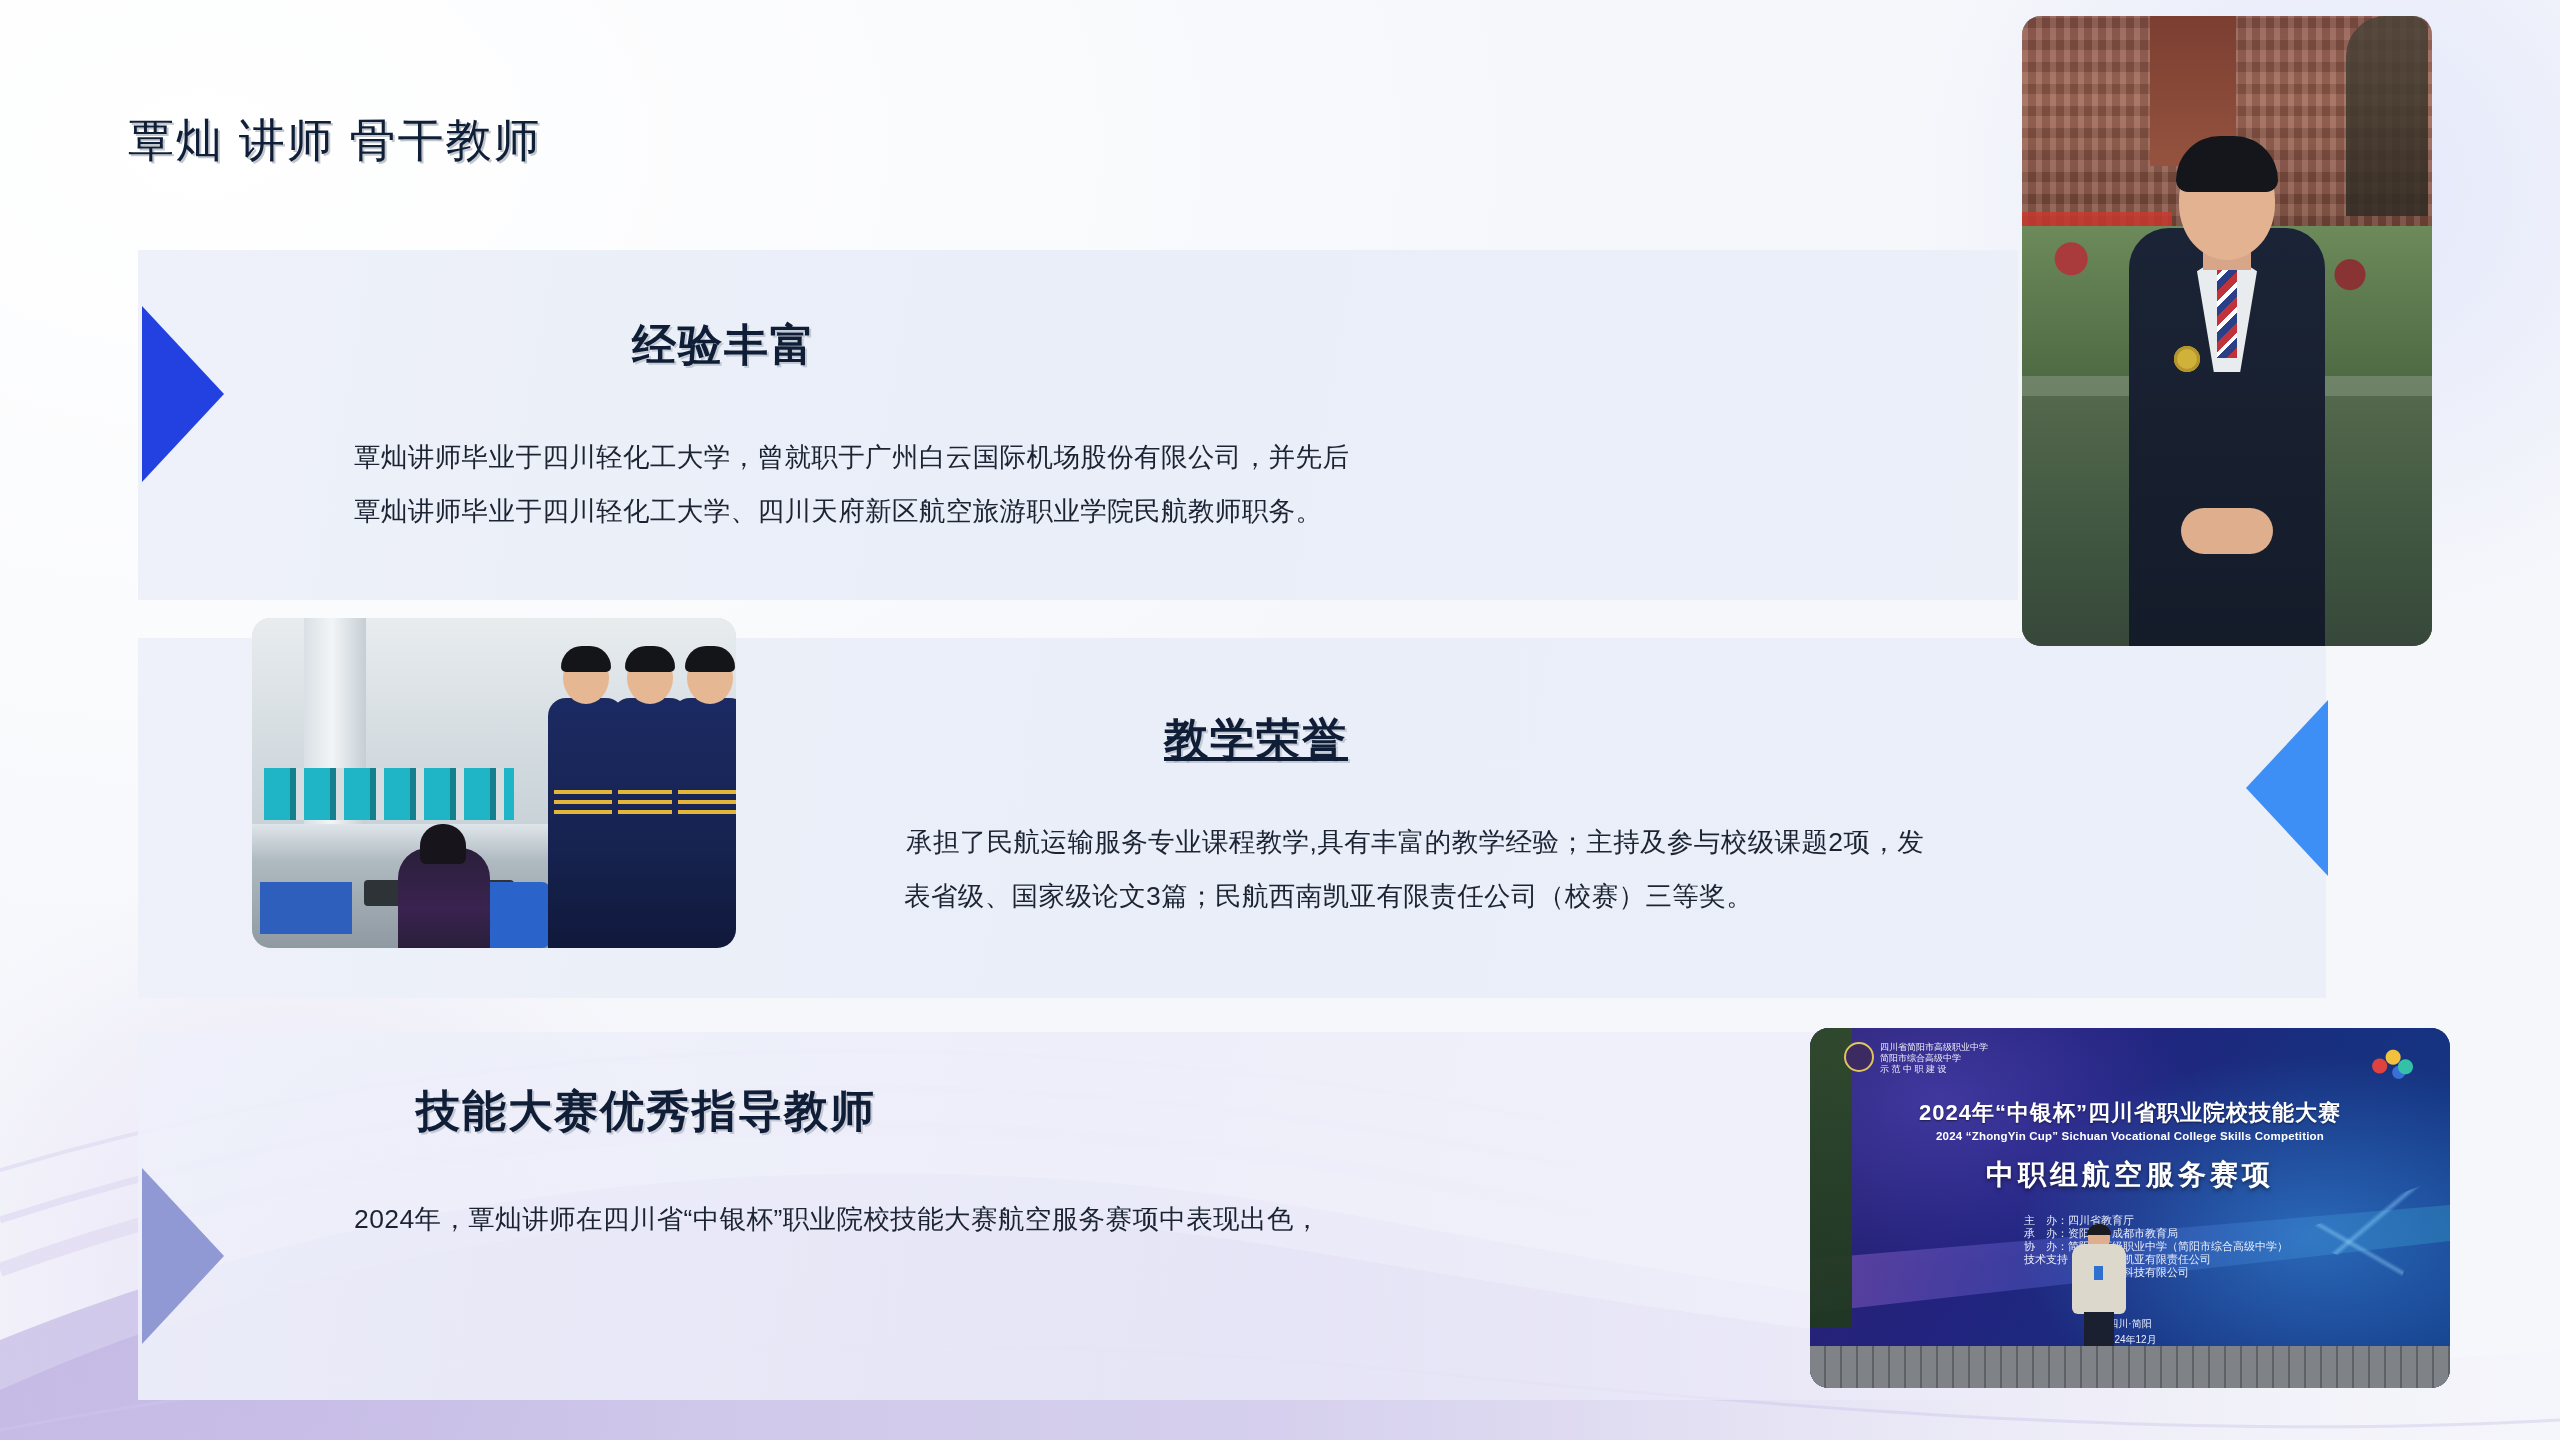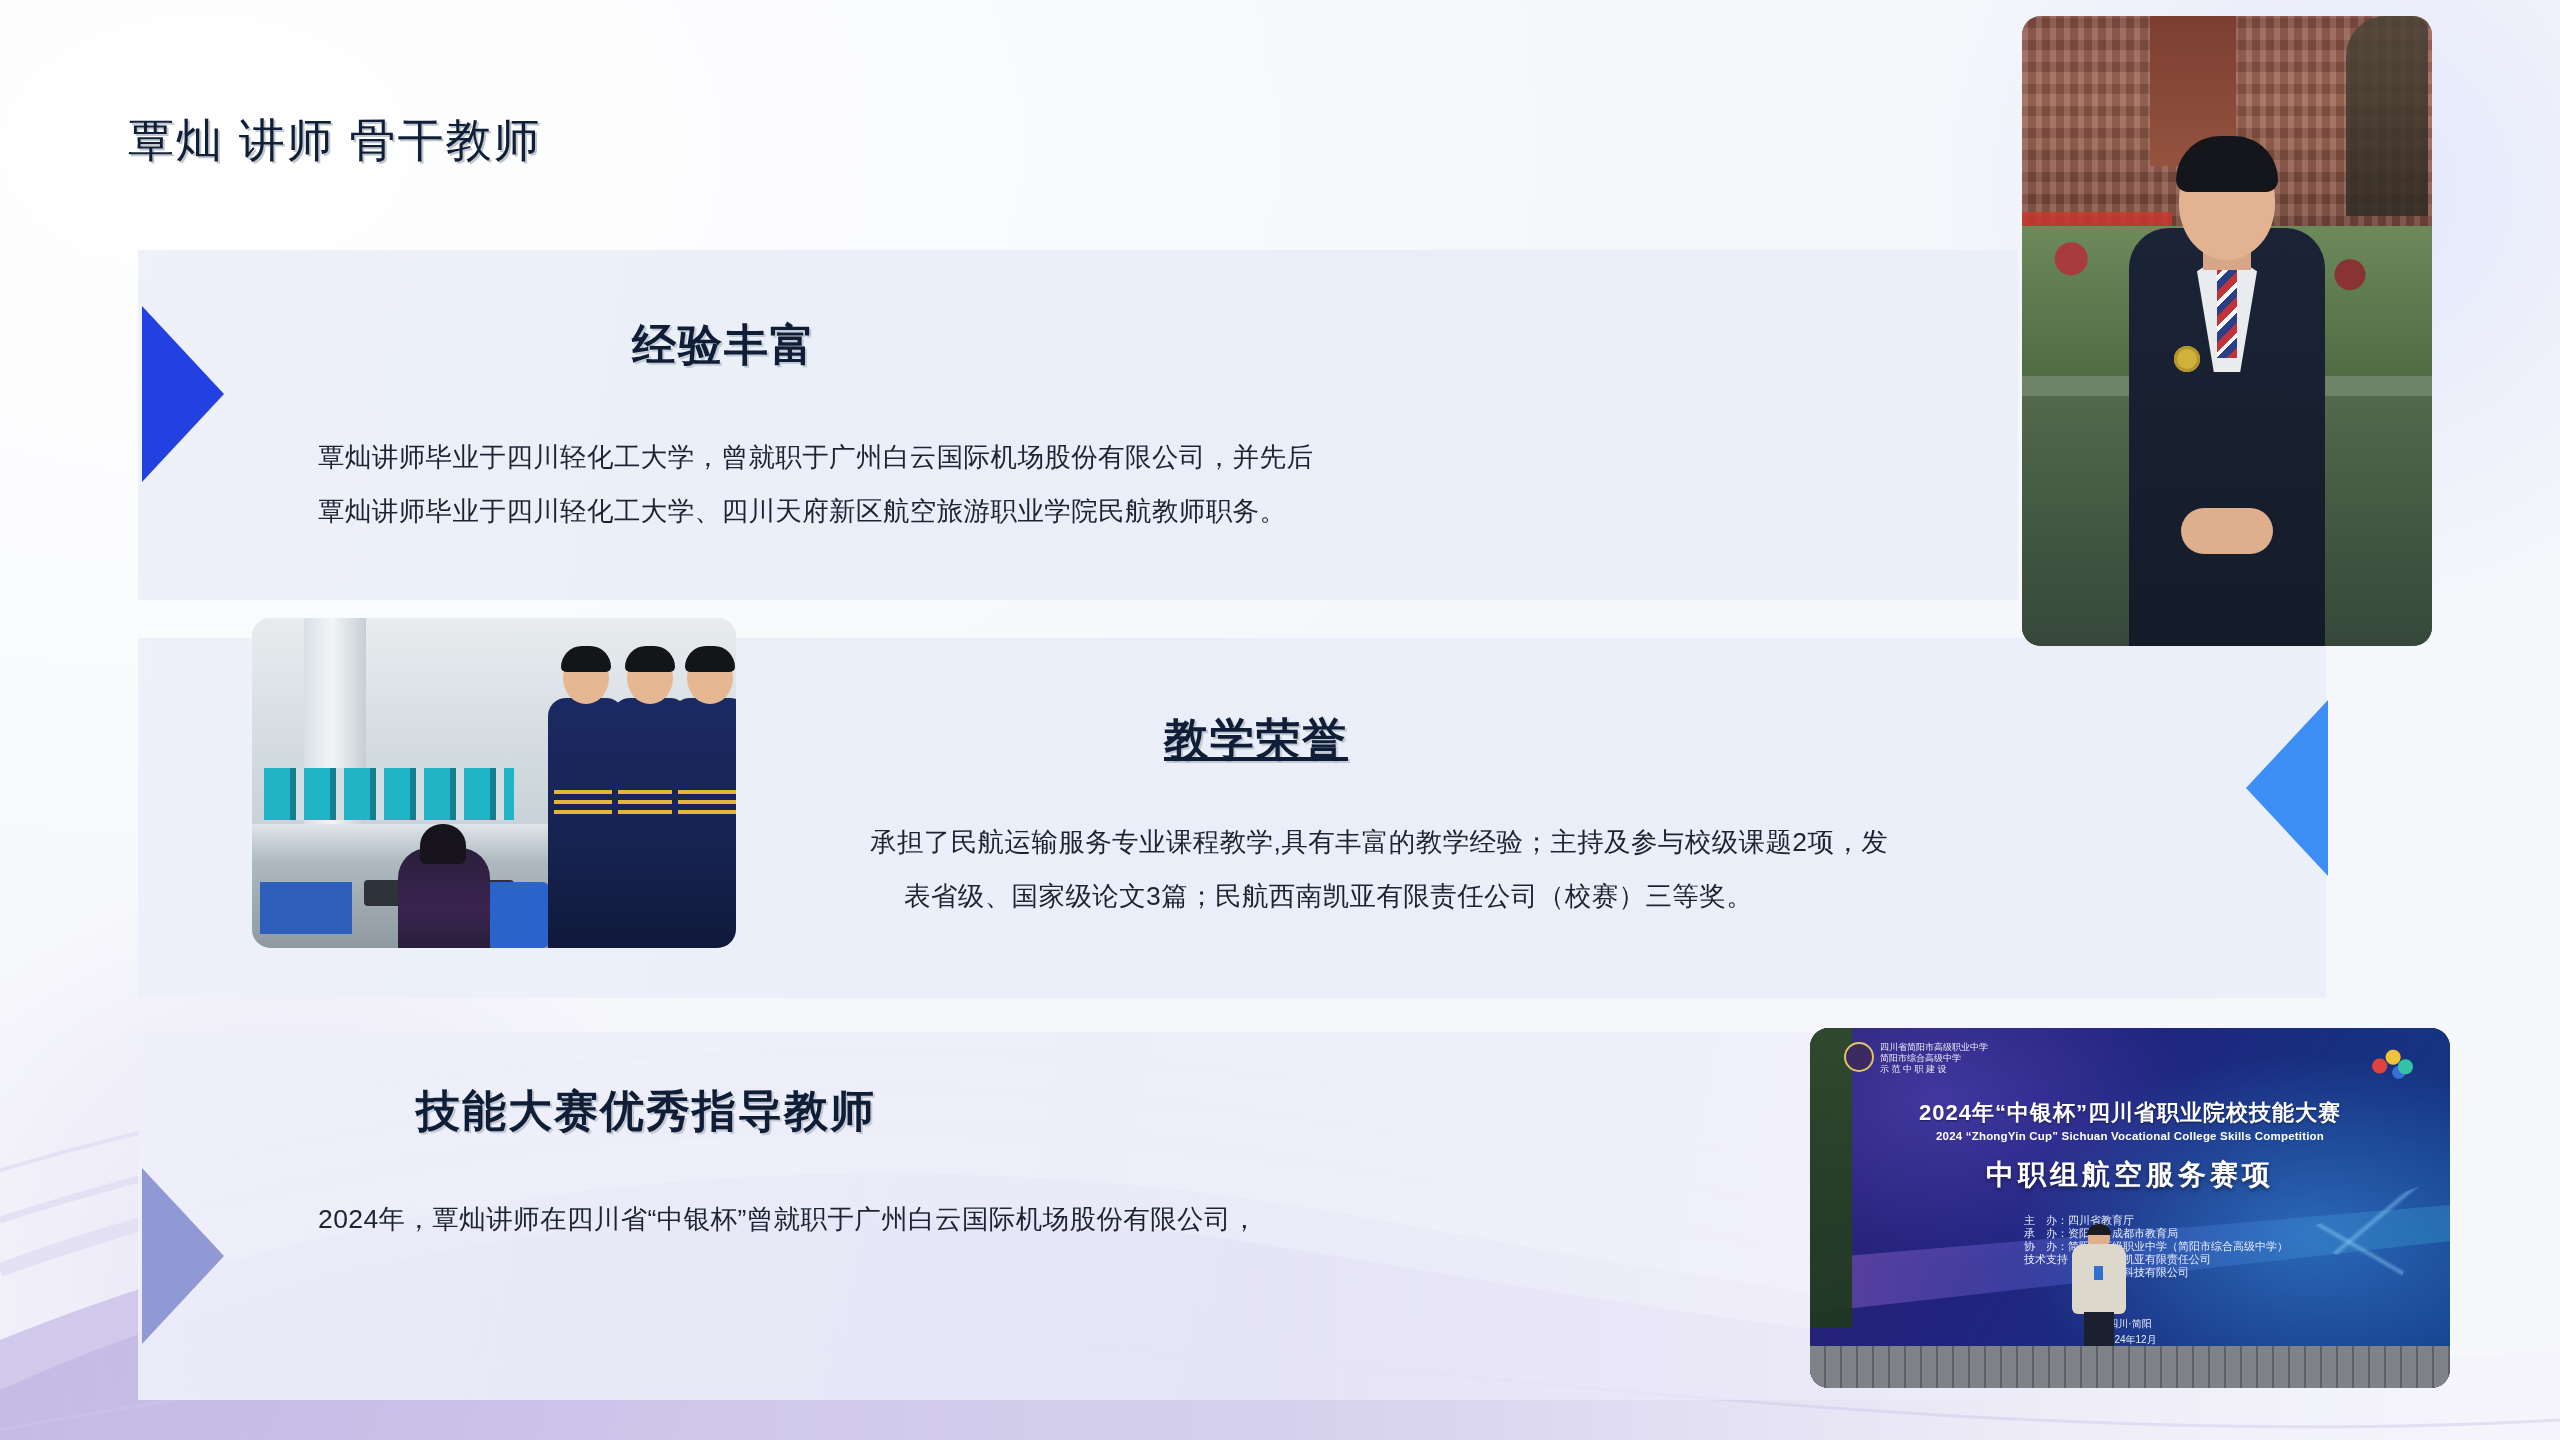--- a/index.html
+++ b/index.html
@@ -66,21 +66,21 @@
 
   .sec-head {
     position:absolute; font-size:44px; font-weight:700; color:#0f1e36;
     white-space:nowrap; letter-spacing:2px;
     text-shadow: 2px 2px 0 rgba(16,31,56,.18);
   }
   .sec-body {
     position:absolute; font-size:26.5px; color:#1c2433;
     line-height:54px; letter-spacing:.4px; white-space:nowrap;
   }
-  .sec-body .ln { display:block; }
+  .sec-body .ln { display:block;margin-left:36px; }
 
   
   .photo { position:absolute; overflow:hidden;border-radius:19px; }
 
   
   .portrait { left:2022px; top:16px; width:410px; height:630px; background:#6d7f6a; }
   .p-sky { position:absolute; inset:0;
            background:linear-gradient(180deg,#b9c6cf 0%,#9fb0b9 18%,#8f9f93 34%,#6f8468 55%,#5d7158 100%); }
   .p-bldg { position:absolute; left:0; top:0; width:100%; height:210px;
             background:linear-gradient(180deg,#8a4a3c 0%,#9c5a44 40%,#7d4435 100%); opacity:.92; }
@@ -240,21 +240,21 @@
   <div class="sec-head" style="left:1164px; top:710px;text-decoration:underline;">教学荣誉</div>
   <div class="sec-body" style="left:870px; top:815px;">
     <span class="ln">承担了民航运输服务专业课程教学,具有丰富的教学经验；主持及参与校级课题2项，发</span>
     <span class="ln" style="margin-left:34px;">表省级、国家级论文3篇；民航西南凯亚有限责任公司（校赛）三等奖。</span>
   </div>
 
   <div class="card c3"></div>
   <div class="tri lilac" style="left:142px; top:1168px;"></div>
   <div class="sec-head" style="left:416px; top:1082px;">技能大赛优秀指导教师</div>
   <div class="sec-body" style="left:318px; top:1192px;">
-    <span class="ln">2024年，覃灿讲师在四川省“中银杯”曾就职于广州白云国际机场股份有限公司，</span>
+    <span class="ln">2024年，覃灿讲师在四川省“中银杯”职业院校技能大赛航空服务赛项中表现出色，</span>
   </div>
 
   <div class="photo portrait" title="覃灿讲师 正装半身照">
     <div class="p-sky"></div>
     <div class="p-bldg"></div>
     <div class="p-tower"></div>
     <div class="p-statue"></div>
     <div class="p-red"></div>
     <div class="p-hedge"></div>
     <div class="p-flowers"></div>

